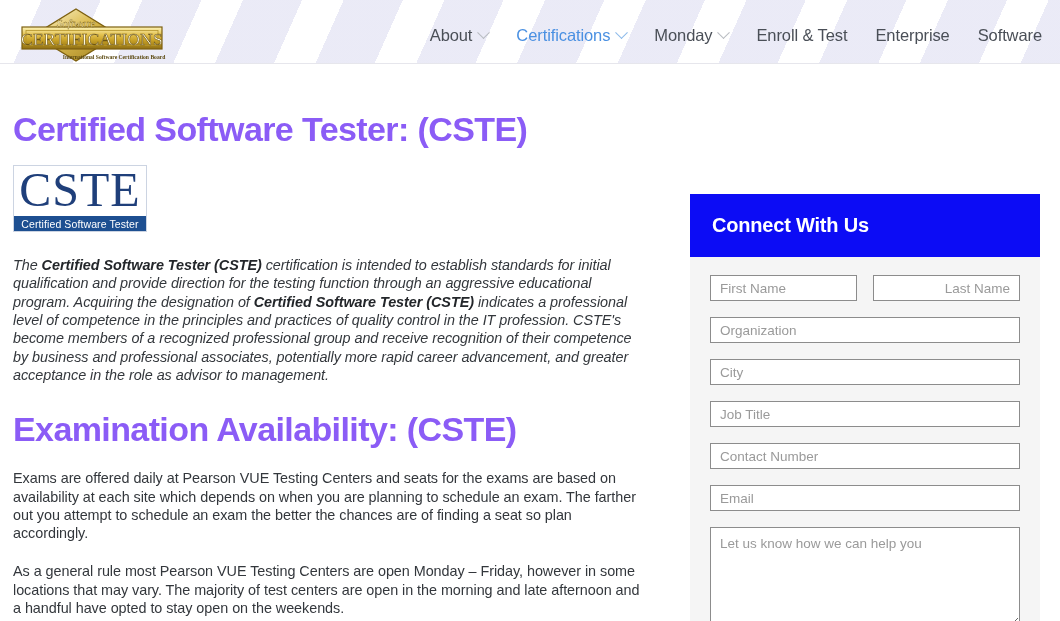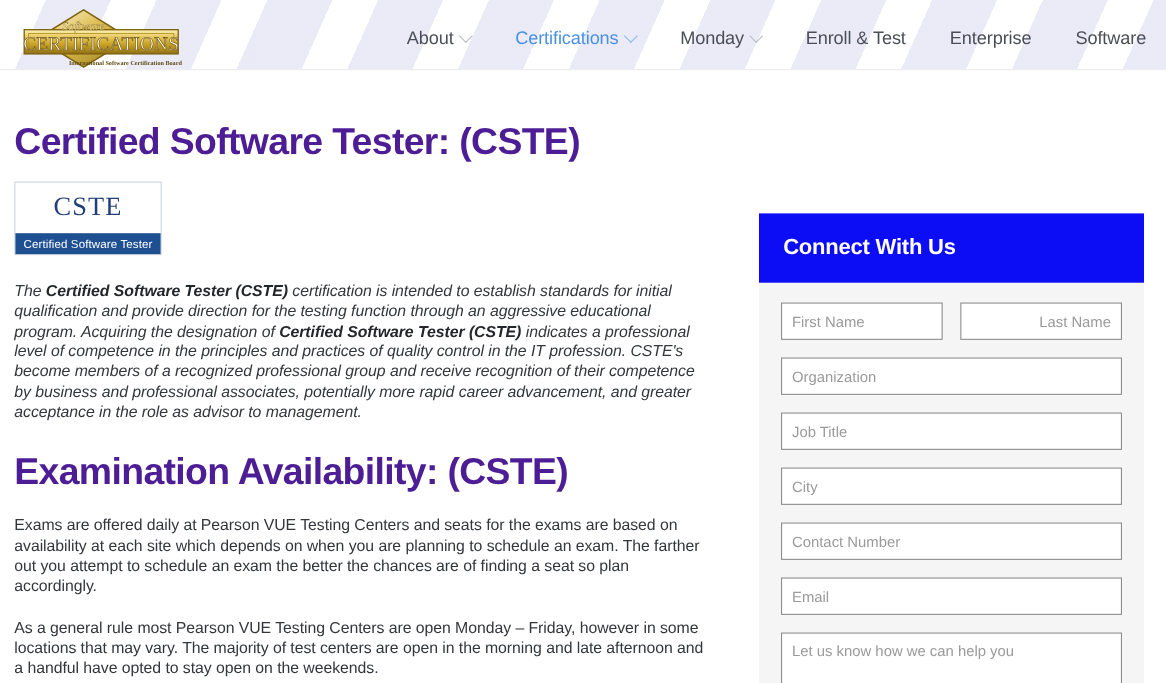--- a/index.html
+++ b/index.html
@@ -51,21 +51,21 @@
   }
   .logo svg { display: block; }
 
   
   .main-nav {
     position: absolute;
     right: 18px;
     top: 26px;
     display: flex;
     align-items: center;
-    gap: 12px;
+    gap: 0;
   }
   .nav-item {
     display: inline-flex;
     align-items: center;
     gap: 5px;
     font-size: 16.5px;
     color: #4a4f57;
     padding: 0 14px;
     white-space: nowrap;
     cursor: pointer;
@@ -98,21 +98,21 @@
     position: absolute;
     left: 13px;
     top: 0;
     width: 630px;
   }
 
   h1.section-title {
     font-size: 34px;
     line-height: 1.12;
     font-weight: bold;
-    color: #4c1d95;
+    color: #8b5cf6;
     margin: 0;
     letter-spacing: -0.6px;
   }
   #heading-main { padding-top: 46px; }
   #heading-exam { padding-top: 26px; }
 
   .cste-badge {
     margin-top: 17px;
     width: 134px;
     height: 67px;
@@ -120,21 +120,21 @@
     border: 1px solid #ccd4e2;
     display: flex;
     flex-direction: column;
   }
   .cste-badge .badge-top {
     flex: 1;
     display: flex;
     align-items: center;
     justify-content: center;
     font-family: "Liberation Serif", serif;
-    font-size: 24px;
+    font-size: 48px;
     letter-spacing: 1px;
     color: #1f3f7a;
     line-height: 1;
     padding-bottom: 2px;
   }
   .cste-badge .badge-bar {
     height: 19px;
     background: #1d4f91;
     color: #ffffff;
     font-size: 10.5px;
@@ -190,21 +190,21 @@
   .field-row .fld { flex: 1; min-width: 0; }
   .fld {
     display: block;
     width: 100%;
     height: 26px;
     border: 1px solid #8c8c8c;
     background: #ffffff;
     font-family: "Liberation Sans", sans-serif;
     font-size: 13.5px;
     color: #2b2b2b;
-    padding: 16px 9px;
+    padding: 4px 9px;
     margin-bottom: 16px;
     outline: none;
     border-radius: 0;
   }
   .fld::placeholder { color: #9a9a9a; opacity: 1; }
   textarea.fld {
     height: 100px;
     padding: 7px 9px;
     resize: vertical;
     line-height: 1.3;
@@ -296,23 +296,23 @@
     </div>
     <div class="form-body">
 
       <div class="field-row">
         <input class="fld" type="text" style="margin-bottom: 0px;" placeholder="First Name">
         <input class="fld" type="text" style="margin-bottom: 0px; text-align: right;" placeholder="Last Name">
       </div>
 
       <input class="fld" type="text" placeholder="Organization" style="">
 
+      <input class="fld" type="text" placeholder="City" style="">
+
       <input class="fld" type="text" placeholder="Job Title" style="">
-
-      <input class="fld" type="text" placeholder="City" style="">
 
       <input class="fld" type="text" placeholder="Contact Number" style="">
 
       <input class="fld" type="text" placeholder="Email" style="">
 
       <textarea class="fld" placeholder="Let us know how we can help you" style=""></textarea>
     </div>
   </aside>
 
 </div>

